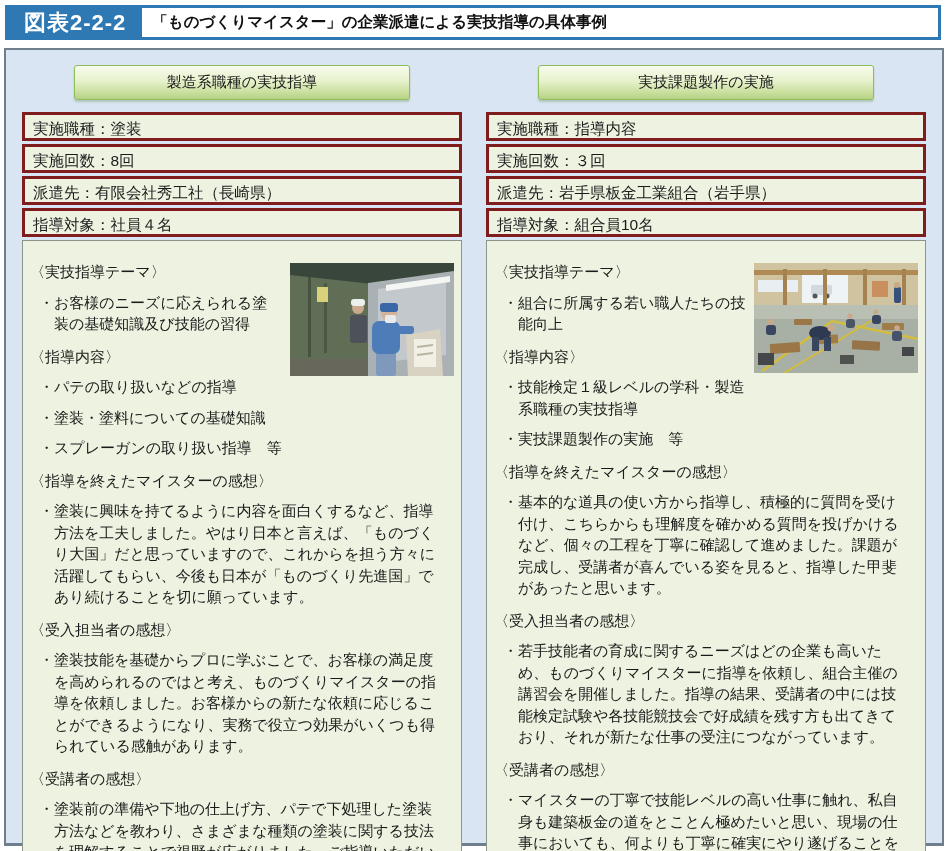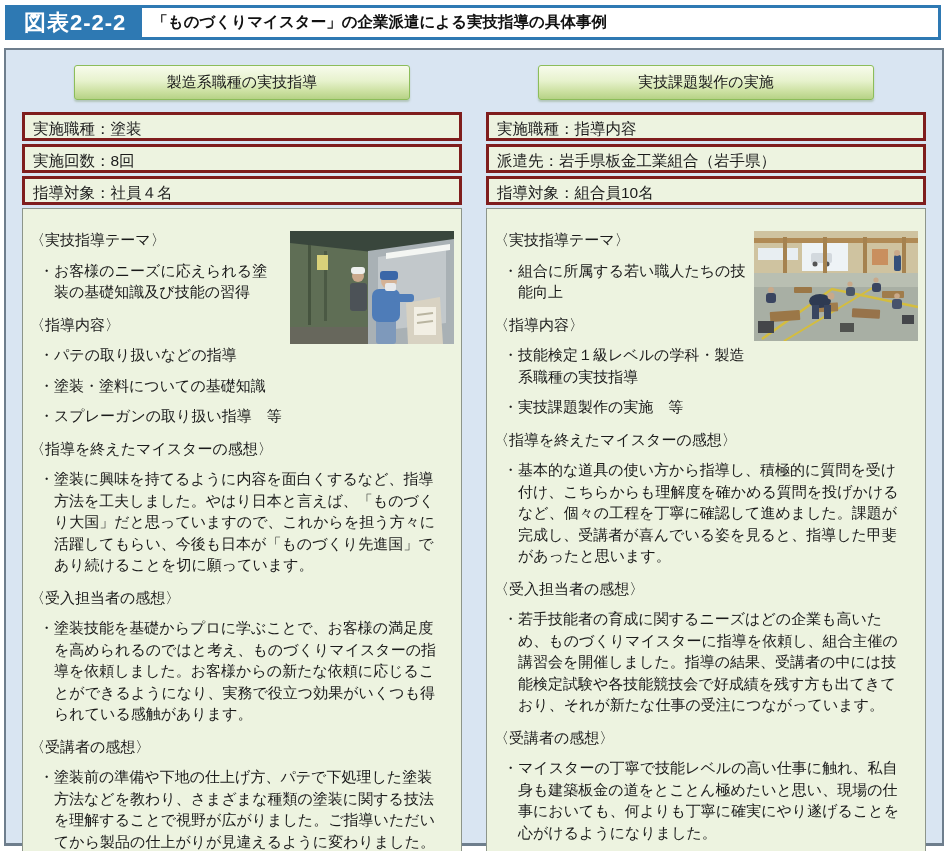--- a/index.html
+++ b/index.html
@@ -67,20 +67,21 @@
 </div>
 
 <div class="main-panel">
   <div class="columns">
 
     <div class="column">
       <div class="col-button">製造系職種の実技指導</div>
 
       <div class="info-row">実施職種：塗装</div>
       <div class="info-row">実施回数：8回</div>
+      <div class="info-row">派遣先：有限会社秀工社（長崎県）</div>
       <div class="info-row">指導対象：社員４名</div>
 
       <div class="content-box">
 
         <svg class="photo" width="164" height="113" viewBox="0 0 164 113">
           <rect x="0" y="0" width="164" height="113" fill="#5f6e55"></rect>
           <polygon points="0,0 164,0 164,12 92,22 0,12" fill="#39463c"></polygon>
           <rect x="0" y="96" width="164" height="17" fill="#67675c"></rect>
           <rect x="18" y="14" width="3" height="80" fill="#46543f"></rect>
           <rect x="34" y="20" width="3" height="70" fill="#4b5944"></rect>
@@ -129,20 +130,21 @@
           <div class="sec-heading">〈受講者の感想〉</div>
           <p class="bullet">・塗装前の準備や下地の仕上げ方、パテで下処理した塗装方法などを教わり、さまざまな種類の塗装に関する技法を理解することで視野が広がりました。ご指導いただいてから製品の仕上がりが見違えるように変わりました。</p>
         </div>
       </div>
     </div>
 
     <div class="column">
       <div class="col-button">実技課題製作の実施</div>
 
       <div class="info-row">実施職種：指導内容</div>
+      <div class="info-row">実施回数：３回</div>
       <div class="info-row">派遣先：岩手県板金工業組合（岩手県）</div>
       <div class="info-row">指導対象：組合員10名</div>
 
       <div class="content-box">
 
         <svg class="photo" width="164" height="110" viewBox="0 0 164 110">
           <rect x="0" y="0" width="164" height="42" fill="#cfc3a0"></rect>
           <rect x="0" y="7" width="164" height="5" fill="#b08a55"></rect>
           <rect x="4" y="17" width="40" height="12" fill="#e8eef2"></rect>
           <rect x="48" y="12" width="46" height="28" fill="#eef3f6"></rect>

